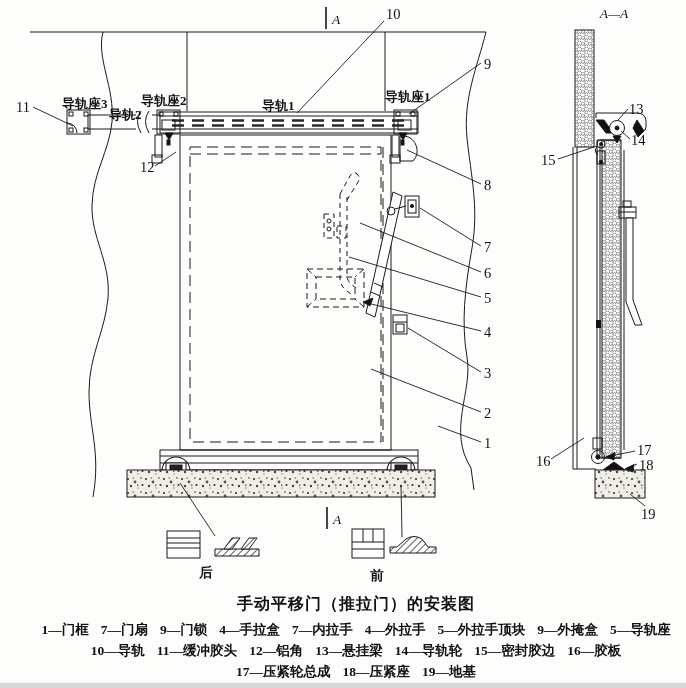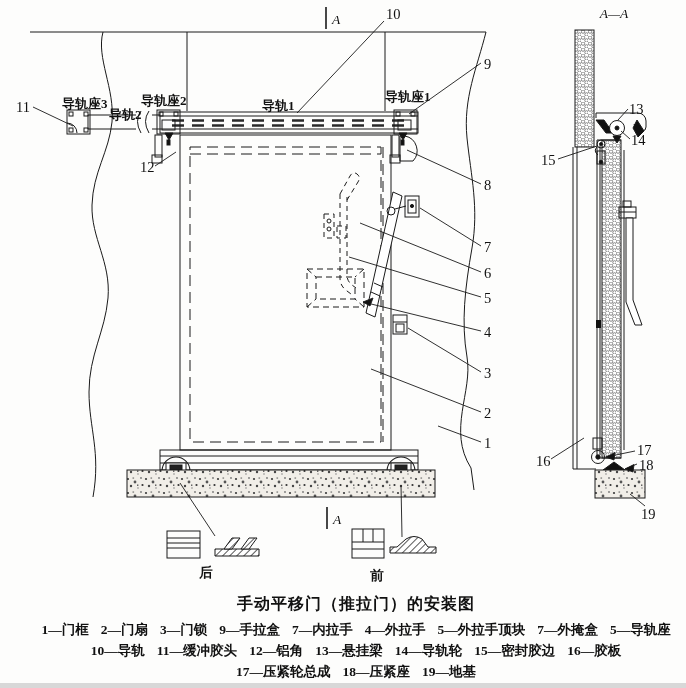--- a/index.html
+++ b/index.html
@@ -290,21 +290,21 @@
     <text class="callout" x="536" y="466">16</text>
     <text class="callout" x="637" y="455">17</text>
     <text class="callout" x="639" y="470">18</text>
     <text class="callout" x="641" y="519">19</text>
   </g>
 </svg>
 
 <div class="caption">
   <div class="fig-title">手动平移门（推拉门）的安装图</div>
   <div class="legend-row">
-    <span>1—门框</span><span>2—门扇</span><span>3—门锁</span><span>9—手拉盒</span><span>7—内拉手</span><span>4—外拉手</span><span>5—外拉手顶块</span><span>7—外掩盒</span><span>5—导轨座</span>
+    <span>1—门框</span><span>7—门扇</span><span>9—门锁</span><span>4—手拉盒</span><span>7—内拉手</span><span>4—外拉手</span><span>5—外拉手顶块</span><span>9—外掩盒</span><span>5—导轨座</span>
   </div>
   <div class="legend-row">
     <span>10—导轨</span><span>11—缓冲胶头</span><span>12—铝角</span><span>13—悬挂梁</span><span>14—导轨轮</span><span>15—密封胶边</span><span>16—胶板</span>
   </div>
   <div class="legend-row">
     <span>17—压紧轮总成</span><span>18—压紧座</span><span>19—地基</span>
   </div>
 </div>
 
 <div class="bottom-strip"></div>

